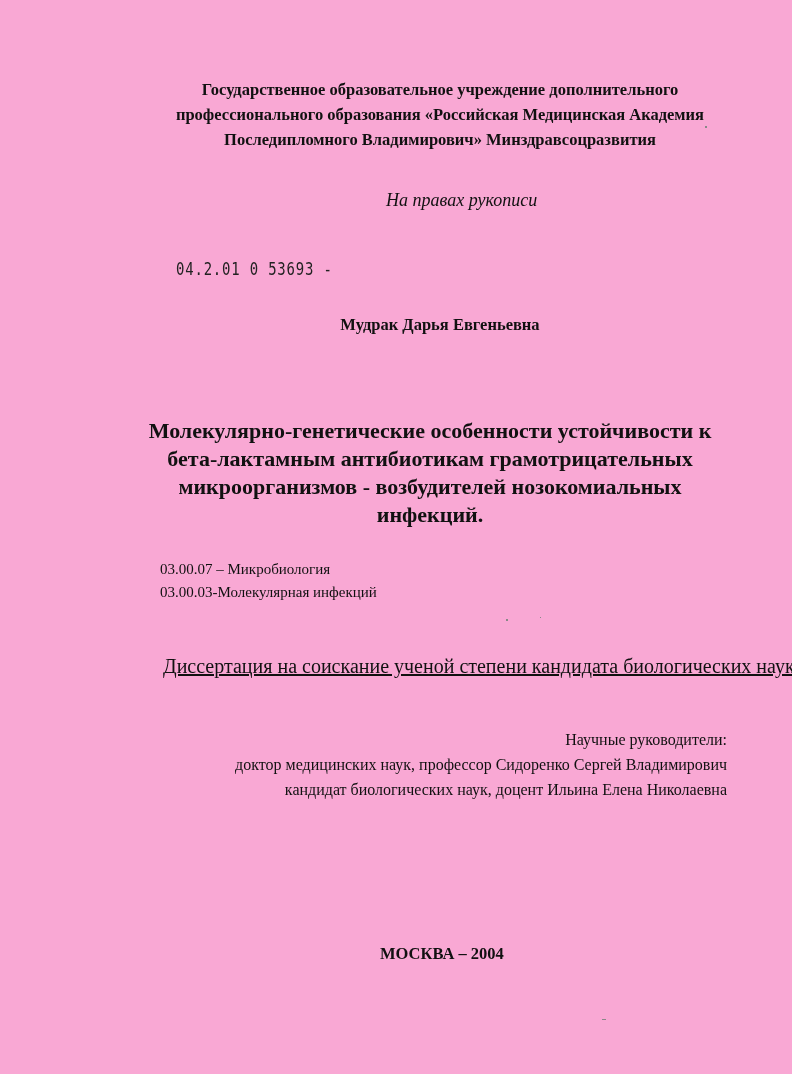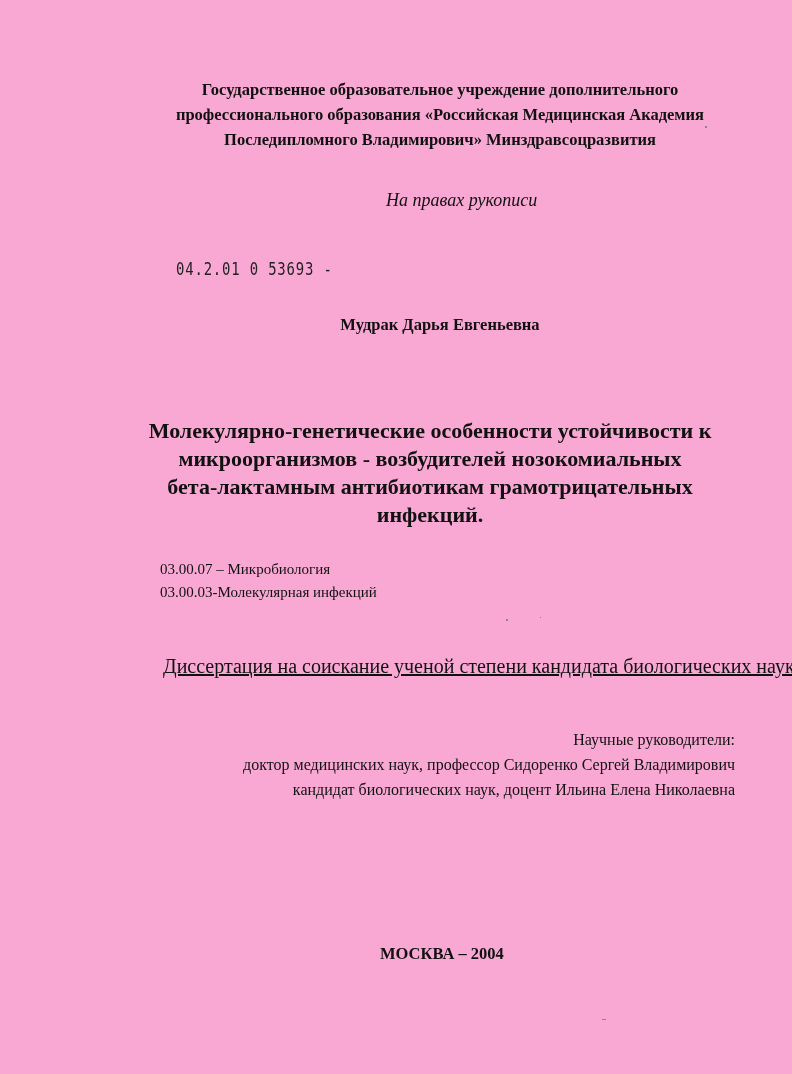--- a/index.html
+++ b/index.html
@@ -69,21 +69,21 @@
       text-align: left;
       font-size: 15px;
       line-height: 23px;
     }
     .degree {
       left: 163px; top: 655px;
       font-size: 20px;
       text-decoration: underline;
     }
     .supervisors {
-      right: 57px; top: 727px;
+      right: 65px; top: 727px;
       text-align: right;
       font-size: 16px;
       line-height: 25px;
     }
     .supervisors div { white-space: nowrap; }
     .city-year {
       left: 380px; top: 944px;
       font-weight: bold;
       font-size: 16.5px;
     }
@@ -105,22 +105,22 @@
   </div>
 
   <div class="abs manuscript-note">На правах рукописи</div>
 
   <div class="abs stamp">04.2.01  0 53693 -</div>
 
   <div class="abs author">Мудрак Дарья Евгеньевна</div>
 
   <div class="abs title">
     <div>Молекулярно-генетические особенности устойчивости к</div>
+    <div>бета-лактамным антибиотикам грамотрицательных</div>
     <div>микроорганизмов - возбудителей нозокомиальных</div>
-    <div>бета-лактамным антибиотикам грамотрицательных</div>
     <div>инфекций.</div>
   </div>
 
   <div class="abs specialties">
     <div>03.00.07 – Микробиология</div>
     <div>03.00.03-Молекулярная инфекций</div>
   </div>
 
   <div class="abs degree">Диссертация на соискание ученой степени кандидата биологических наук</div>
 

